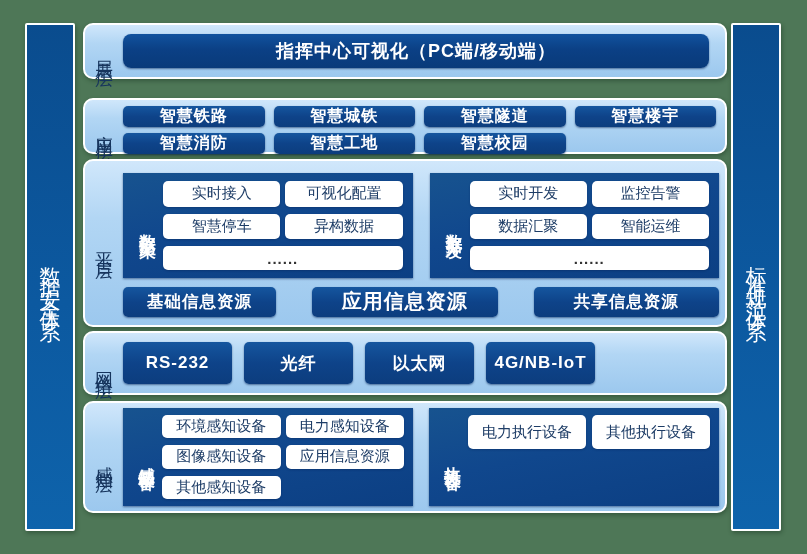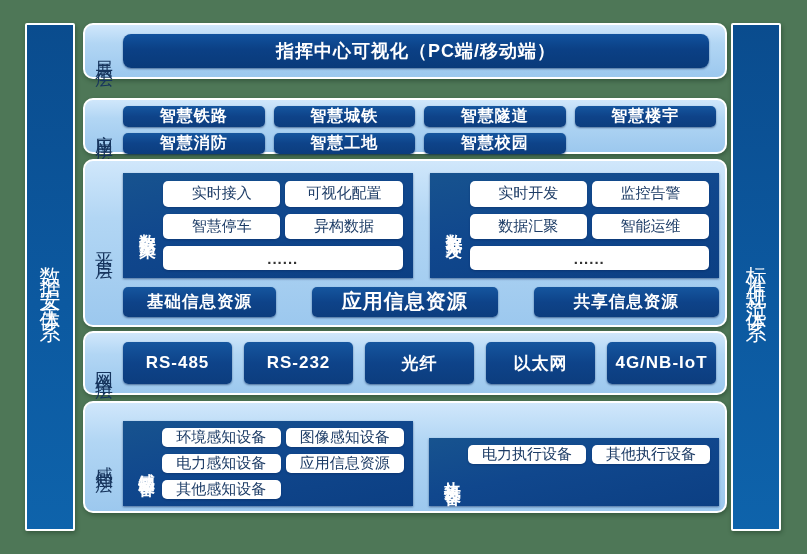--- a/index.html
+++ b/index.html
@@ -84,21 +84,21 @@
   .resources-row { display: flex; gap: 36px; height: 31px; margin-top: 9px; }
   .res-1 { flex: 1.65; font-size: 16.5px; }
   .res-2 { flex: 2;    font-size: 20px; }
   .res-3 { flex: 2;    font-size: 16.5px; }
 
   
   .net-grid { flex: 1; margin: 9px 9px 9px 0; display: grid; grid-template-columns: repeat(5,1fr); gap: 12px; }
   .net-grid .navy-box { font-size: 17px; }
 
   
-  .sense-row { flex: 1; margin: 5px 6px 5px 0; display: flex; gap: 16px; align-items: flex-end; }
+  .sense-row { flex: 1; margin: 5px 6px 5px 0; display: flex; gap: 16px; }
   .sense-row .group { padding: 7px 9px; }
   .grid-3r { grid-template-rows: repeat(3,1fr); }
   .grid-2r { grid-template-rows: repeat(2,1fr); gap: 16px 6px; align-content: center; }
 </style>
 </head>
 <body>
 
 <div class="stage">
 
   <div class="side-bar left">
@@ -166,41 +166,40 @@
           <div class="navy-box res-3">共享信息资源</div>
         </div>
       </div>
     </div>
 
     <div class="panel p4">
       <div class="layer-label">
         <span class="vtext">网络层</span>
       </div>
       <div class="net-grid">
-        <div class="navy-box">RS-485</div>
         <div class="navy-box">RS-232</div>
         <div class="navy-box">光纤</div>
         <div class="navy-box">以太网</div>
         <div class="navy-box">4G/NB-IoT</div>
       </div>
     </div>
 
     <div class="panel p5">
       <div class="layer-label">
         <span class="vtext">感知层</span>
       </div>
       <div class="sense-row">
         <div class="group">
           <div class="group-label">
             <span class="vtext">感知设备</span>
           </div>
           <div class="group-grid grid-3r">
             <div class="white-box">环境感知设备</div>
+            <div class="white-box">电力感知设备</div>
             <div class="white-box">图像感知设备</div>
-            <div class="white-box">电力感知设备</div>
             <div class="white-box">应用信息资源</div>
             <div class="white-box">其他感知设备</div>
           </div>
         </div>
         <div class="group">
           <div class="group-label">
             <span class="vtext">执行设备</span>
           </div>
           <div class="group-grid grid-2r">
             <div class="white-box">电力执行设备</div>

